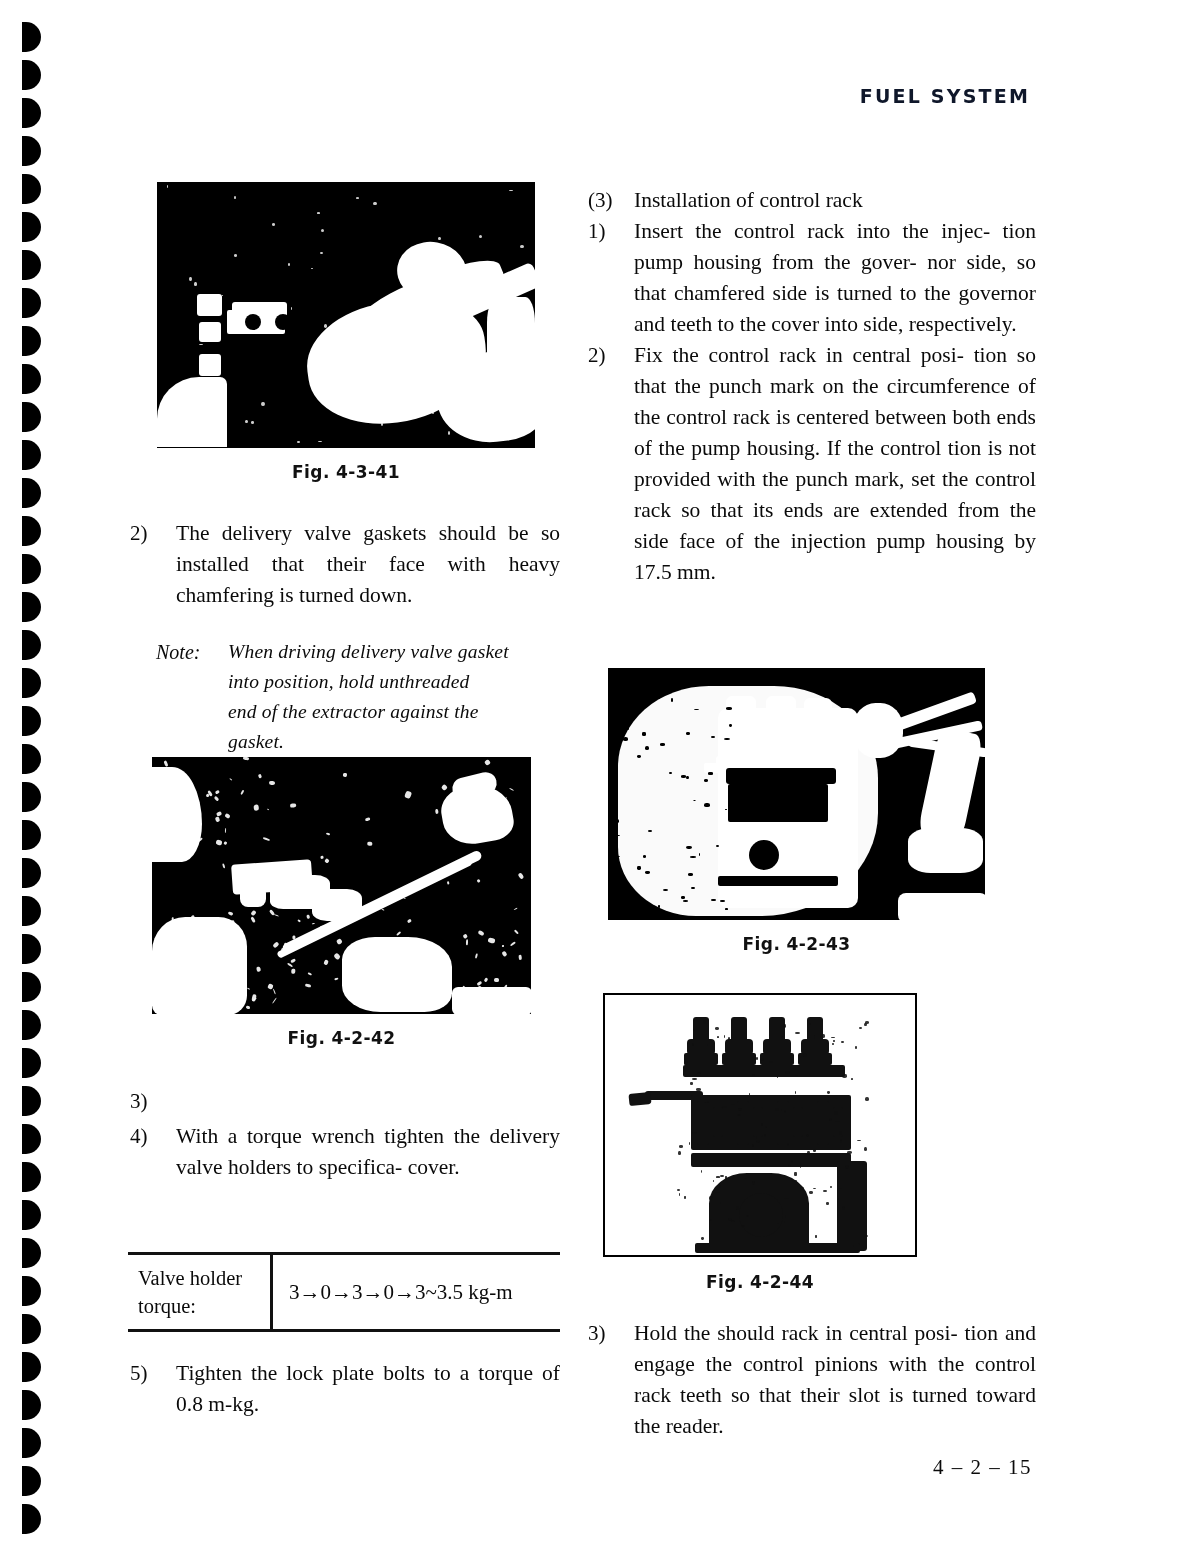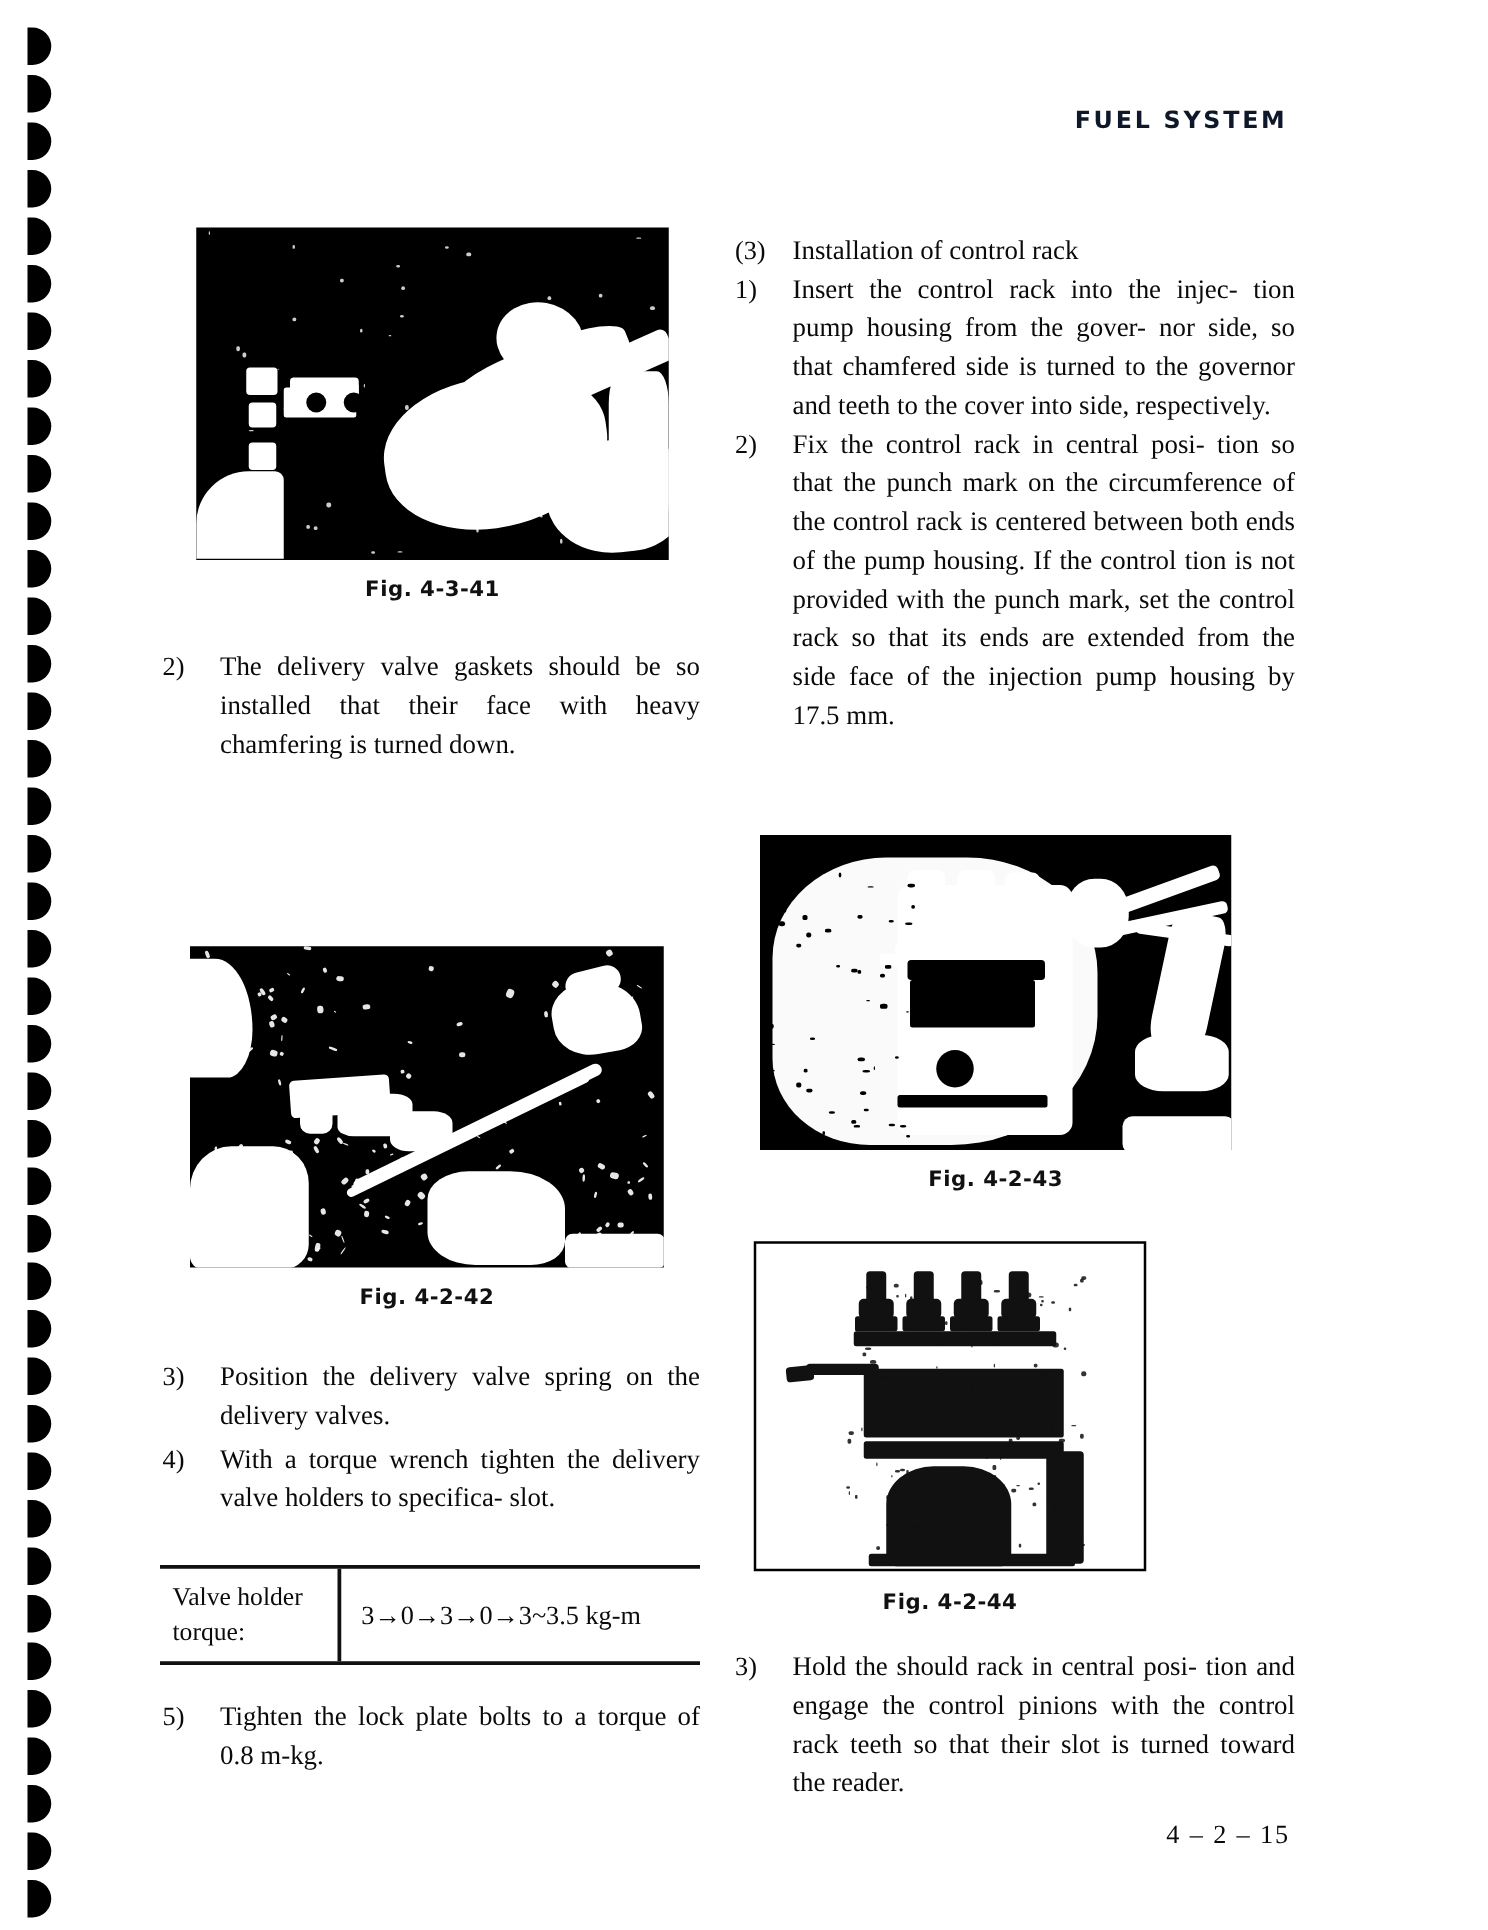--- a/index.html
+++ b/index.html
@@ -289,20 +289,29 @@
 
     <div class="item">
       <div class="num">2)</div>
       <div class="body">
         <span>The delivery valve gaskets should be</span>
         <span>so installed that their face with</span>
         <span class="last">heavy chamfering is turned down.</span>
       </div>
     </div>
 
+    <div class="note">
+      <div class="note-label">Note:</div>
+      <div class="note-body">
+        <span class="nl just">When driving delivery valve gasket</span>
+        <span class="nl just">into position, hold unthreaded</span>
+        <span class="nl just">end of the extractor against the</span>
+        <span class="nl">gasket.</span>
+      </div>
+    </div>
   </div>
 
   <div class="figure" style="left:152px; top:757px;">
     <div class="photo" id="photo42" style="width:379px; height:257px;">
         <div class="blob" style="left: 120px; top: 140px; width: 220px; height: 10px; border-radius: 5px; transform: rotate(-26deg);"></div>
         <div class="blob" style="left: 115px; top: 148px; width: 215px; height: 7px; border-radius: 4px; transform: rotate(-26deg);"></div>
         <div class="blob" style="left: 290px; top: 28px; width: 70px; height: 58px; border-radius: 40% 55% 30% 45%; transform: rotate(-10deg);"></div>
         <div class="blob" style="left: 300px; top: 18px; width: 45px; height: 22px; border-radius: 12px; transform: rotate(-14deg);"></div>
         <div class="blob" style="left: 80px; top: 105px; width: 80px; height: 30px; border-radius: 4px; transform: rotate(-4deg);"></div>
         <div class="blob" style="left: 118px; top: 118px; width: 60px; height: 34px; border-radius: 20% 25% 18% 22%;"></div>
@@ -450,32 +459,28 @@
         <div class="blob" style="left: 332.087px; top: 221.473px; width: 3.81356px; height: 3.34603px; border-radius: 40%; transform: rotate(121.962deg); opacity: 0.9;"></div>
         <div class="blob" style="left: 72.1529px; top: 85.4347px; width: 3.14219px; height: 2.54127px; border-radius: 40%; transform: rotate(116.333deg); opacity: 0.9;"></div>
       </div>
     <div class="fig-caption" style="width:379px; margin-top:14px;">Fig. 4-2-42</div>
   </div>
 
   <div class="col" id="col-left-lower" style="left:128px; top:1086px; width:432px;">
 
     <div class="item">
       <div class="num">3)</div>
-      <div class="body">
-        <span>Position the delivery valve spring on</span>
-        <span class="last">the delivery valves.</span>
-      </div>
     </div>
 
     <div class="item">
       <div class="num">4)</div>
       <div class="body">
         <span>With a torque wrench tighten the</span>
         <span>delivery valve holders to specifica-</span>
-        <span class="last">slot.</span>
+        <span class="last">cover.</span>
       </div>
     </div>
   </div>
 
   <div id="spec-table">
     <div class="trule"></div>
     <div class="trow">
       <div class="tcell-label">
         <span>Valve holder</span><br>
         <span>torque:</span>

